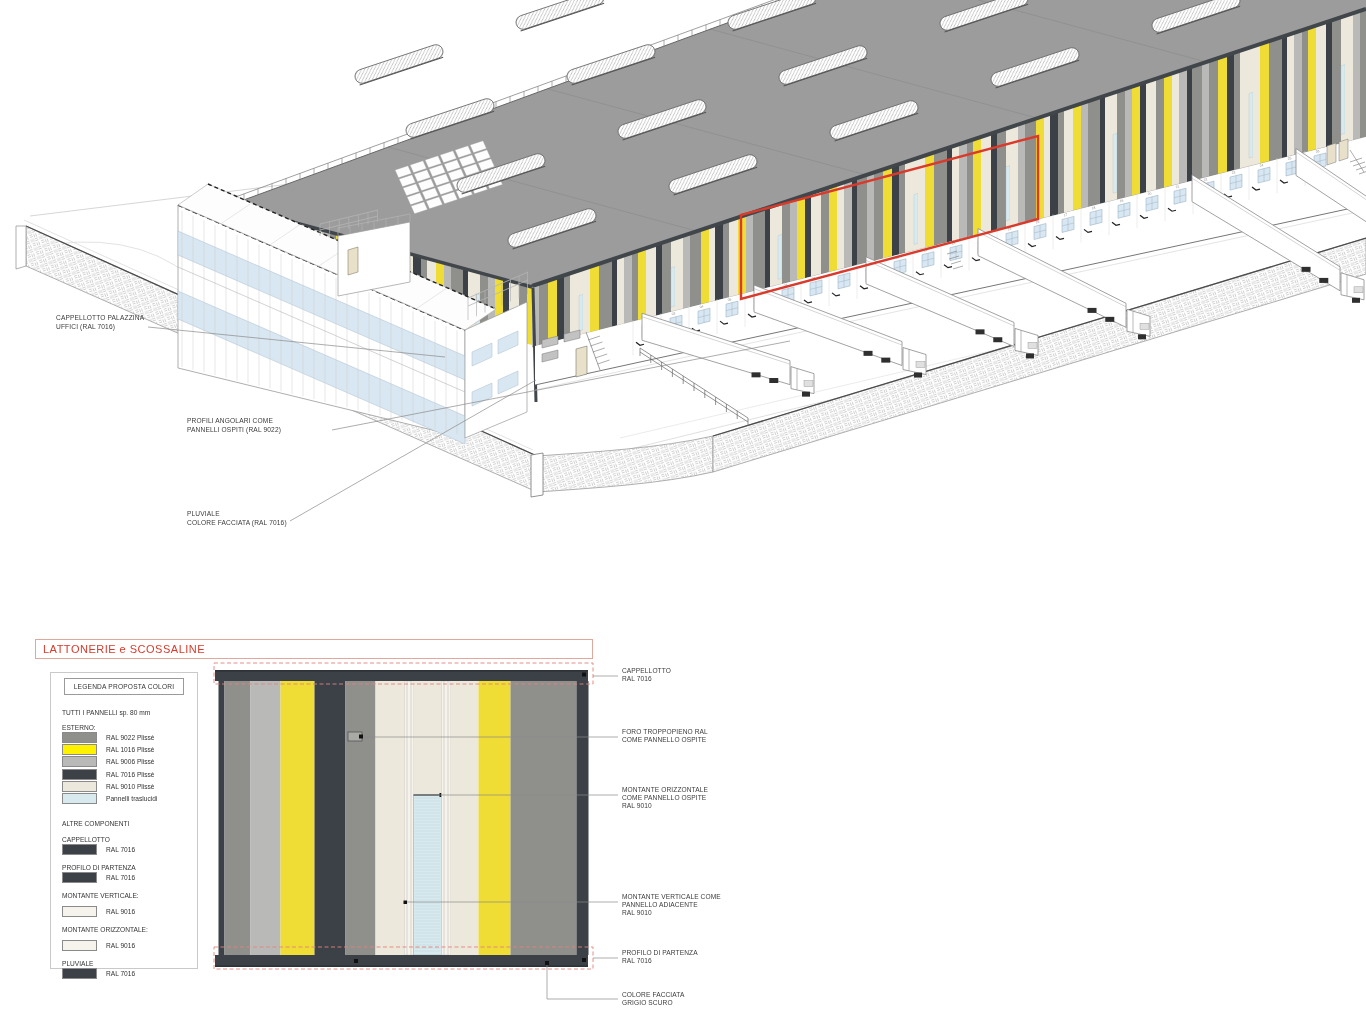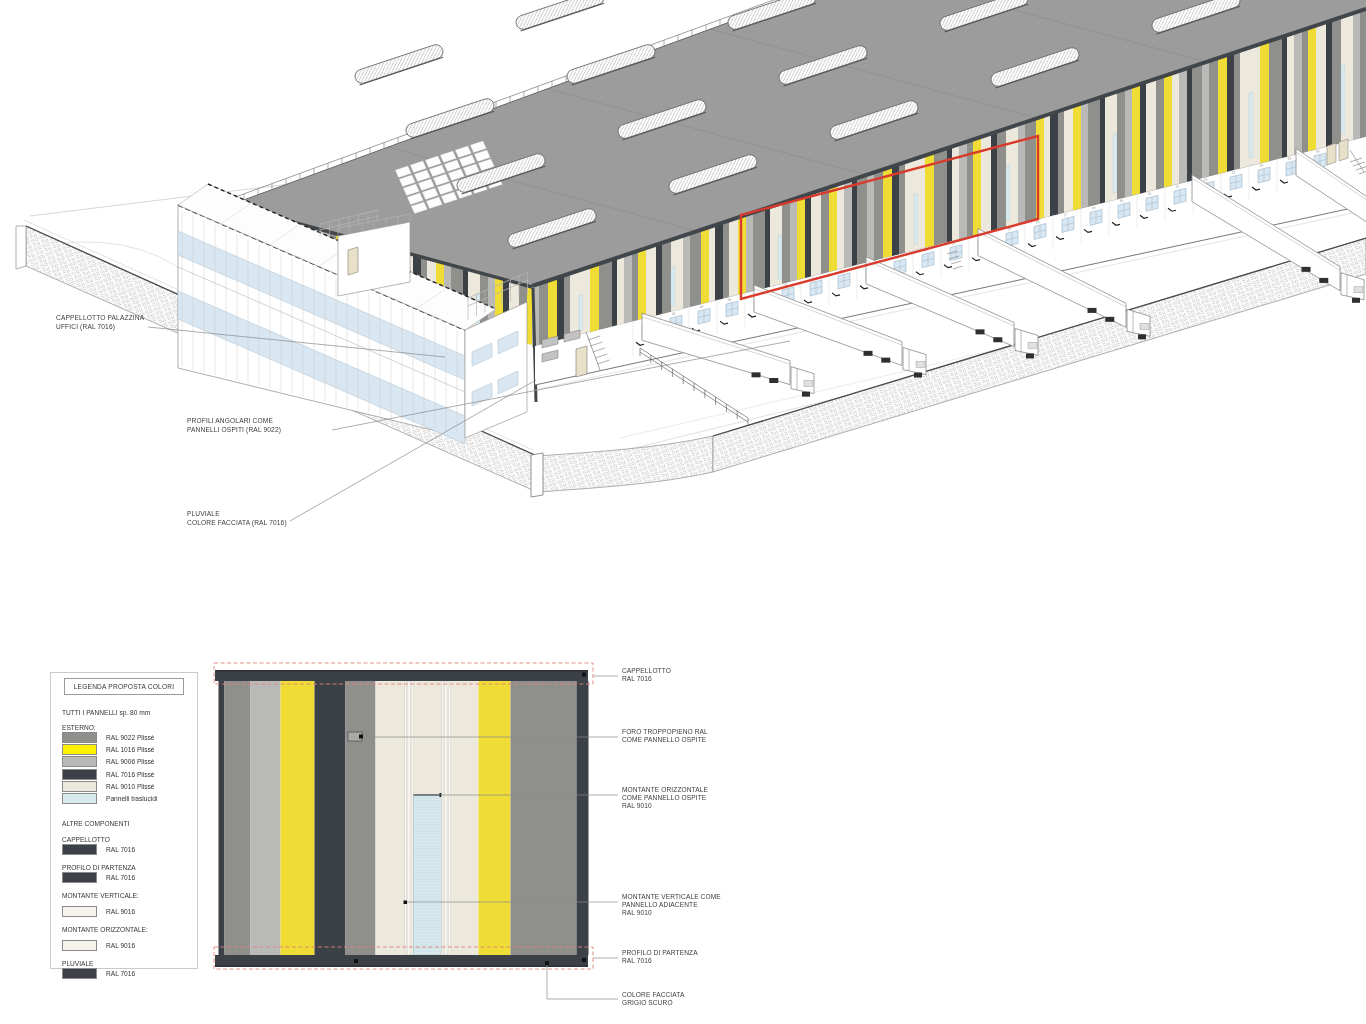--- a/index.html
+++ b/index.html
@@ -724,20 +724,23 @@
       <div class="lbl" style="left: 187px; top: 417px;">
         <div>PROFILI ANGOLARI COME</div>
         <div>PANNELLI OSPITI (RAL 9022)</div>
       </div>
       <div class="lbl" style="left: 187px; top: 510px;">
         <div>PLUVIALE</div>
         <div>COLORE FACCIATA (RAL 7016)</div>
       </div>
     </div>
 
+  <div class="titlebox">
+    <span>LATTONERIE e SCOSSALINE</span>
+  </div>
 
   <div class="legend">
     <div class="legend-title">LEGENDA PROPOSTA COLORI</div>
     <div class="legend-body" id="legend-body">
       <div class="lg-sub">TUTTI I PANNELLI sp. 80 mm</div>
       <div class="lg-head">ESTERNO:</div>
       <div id="legend-esterno-rows">
           <div class="lg-row">
             <div class="lg-sw" style="background: rgb(143, 143, 140);"></div>
             <span class="lg-lab">RAL 9022 Plissè</span>

